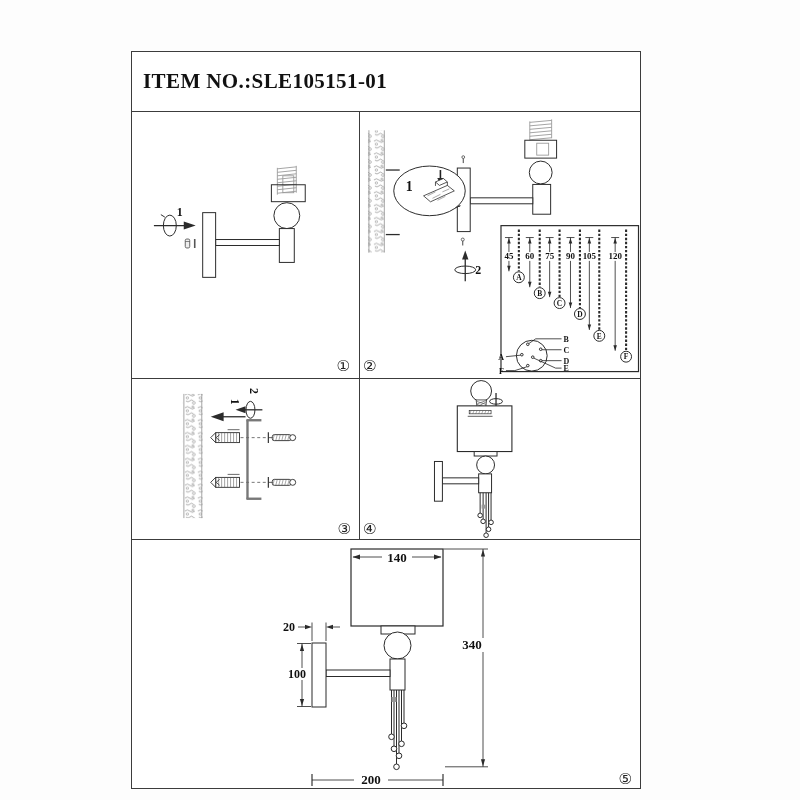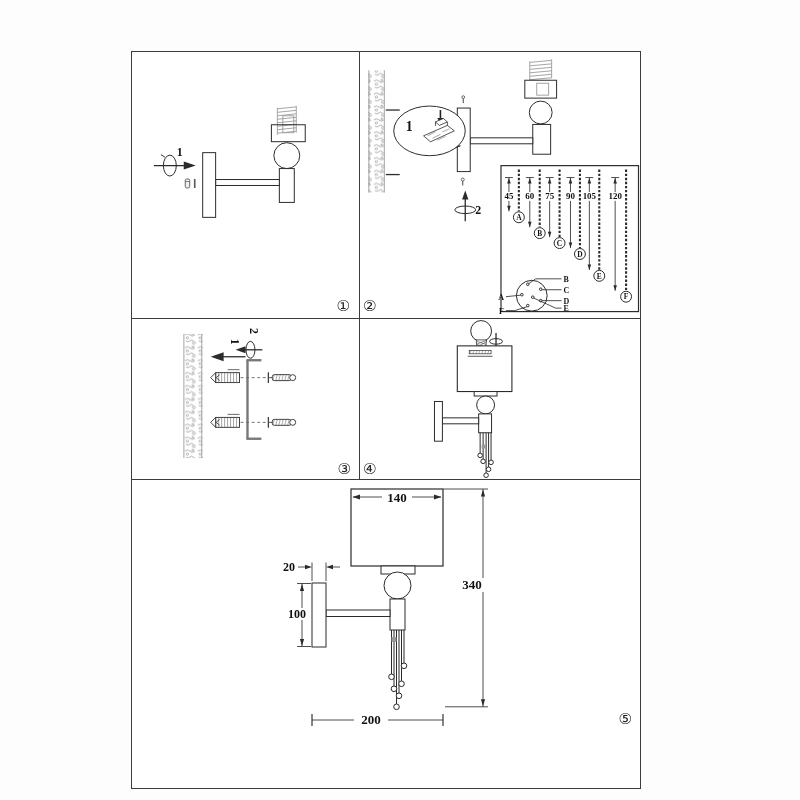--- a/index.html
+++ b/index.html
@@ -32,20 +32,23 @@
   .smalltxt{font:bold 9px "Liberation Serif",serif;fill:#111;}
   .tinytxt{font:bold 8px "Liberation Serif",serif;fill:#111;}
   .lettertxt{font:bold 7.5px "Liberation Serif",serif;fill:#111;}
 </style>
 </head>
 <body>
 
 <div class="page">
   <div class="frame">
 
+    <div class="title-row">
+      <span>ITEM NO.:SLE105151-01</span>
+    </div>
 
     <div class="row row1">
 
       <div class="panel pL">
         <svg width="226" height="264" viewBox="0 0 227 265">
 
           <g>
             <path class="gray" d="M146,57 L165,55 M146,60.5 L165,58.5 M146,64 L165,62 M146,67.5 L165,65.5 M146,71 L165,69 M146,74.5 L165,72.5 M146,78 L165,76 M146,81.5 L165,79.5"></path>
             <path class="gray" d="M146,56 V83 M165,54 V81"></path>
             <rect class="gray" x="151.5" y="64" width="11" height="17"></rect>

